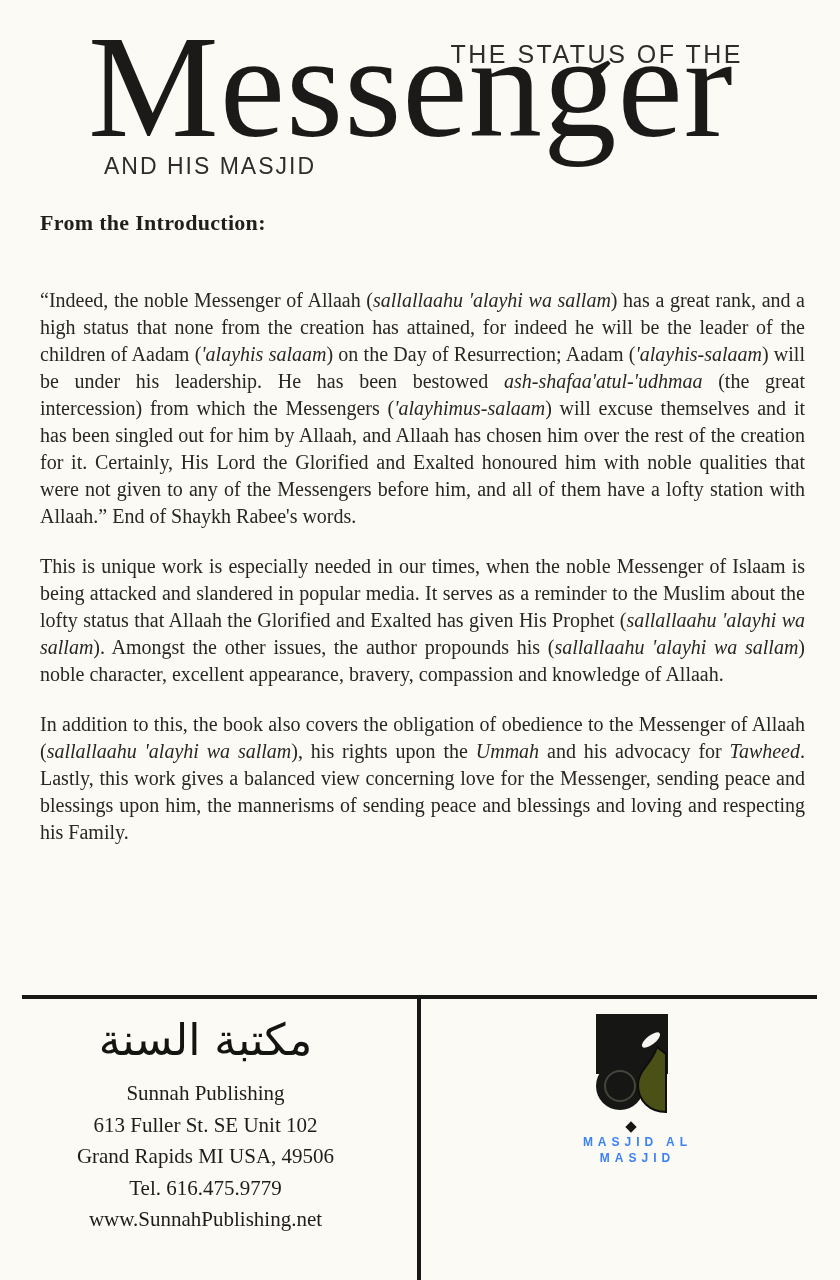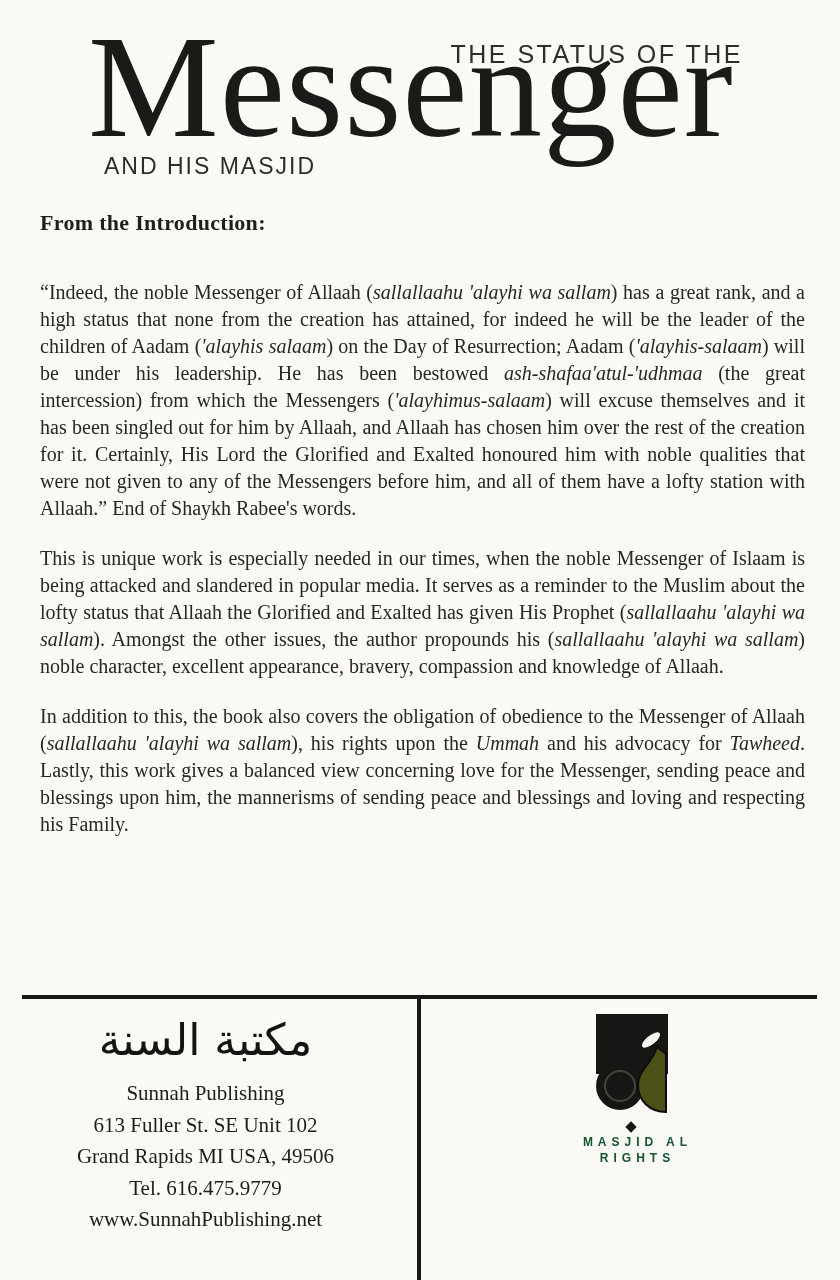--- a/index.html
+++ b/index.html
@@ -27,21 +27,21 @@
   
   .intro-heading {
     position:absolute; top:210px; left:40px;
     font-size:22px; font-weight:bold; letter-spacing:0.3px; color:#211f1c;
   }
   .body-text {
     position:absolute; top:279px; left:40px; width:765px;
     font-size:20px; line-height:27px; text-align:justify;
     color:#292623;
   }
-  .body-text p { margin:0 0 23px 0; }
+  .body-text p { margin:8px 0 23px 0; }
   .body-text em { font-style:italic; }
   
   .footer-rule {
     position:absolute; left:22px; top:995px; width:795px; height:4px;
     background:#181816;
   }
   .footer-divider {
     position:absolute; left:417px; top:995px; width:4px; height:285px;
     background:#181816;
   }
@@ -57,21 +57,21 @@
   .footer-right {
     position:absolute; left:421px; top:1002px; width:419px; text-align:center;
   }
   .masjid-logo { display:block; margin:12px auto 0 auto; }
   .logo-diamond {
     width:8px; height:8px; background:#161614;
     transform:rotate(45deg); margin:9px auto 3px auto;
   }
   .masjid-name {
     font-family:"Liberation Sans", sans-serif; font-size:12px; font-weight:bold;
-    letter-spacing:5px; line-height:16px; color:#14532d; padding-left:14px;
+    letter-spacing:5px; line-height:16px; color:#3b82f6; padding-left:14px;
   }
   .masjid-addr { margin-top:12px; font-size:22px; line-height:32px; color:#1f1d1a; }
 </style>
 </head>
 <body>
 
 <div class="page">
 
   <div class="kicker">THE STATUS OF THE</div>
   <div class="book-title">Messenger</div>
@@ -107,17 +107,17 @@
 
       <circle cx="26" cy="72" r="15" fill="none" stroke="#45453e" stroke-width="2"></circle>
 
       <path d="M63,33 C58,50 44,56 44,71 C44,87 56,98 72,98 L72,40 Z" stroke="#0e0e0c" stroke-width="2" fill="#4a5016"></path>
 
       <ellipse cx="57" cy="26" rx="11" ry="4.5" fill="#f6f5f1" transform="rotate(-38 57 26)"></ellipse>
     </svg>
     <div class="logo-diamond"></div>
     <div class="masjid-name">
       <div>MASJID AL</div>
-      <div>RIGHTS</div>
+      <div>MASJID</div>
     </div>
   </div>
 
 </div>
 
 </body></html>

